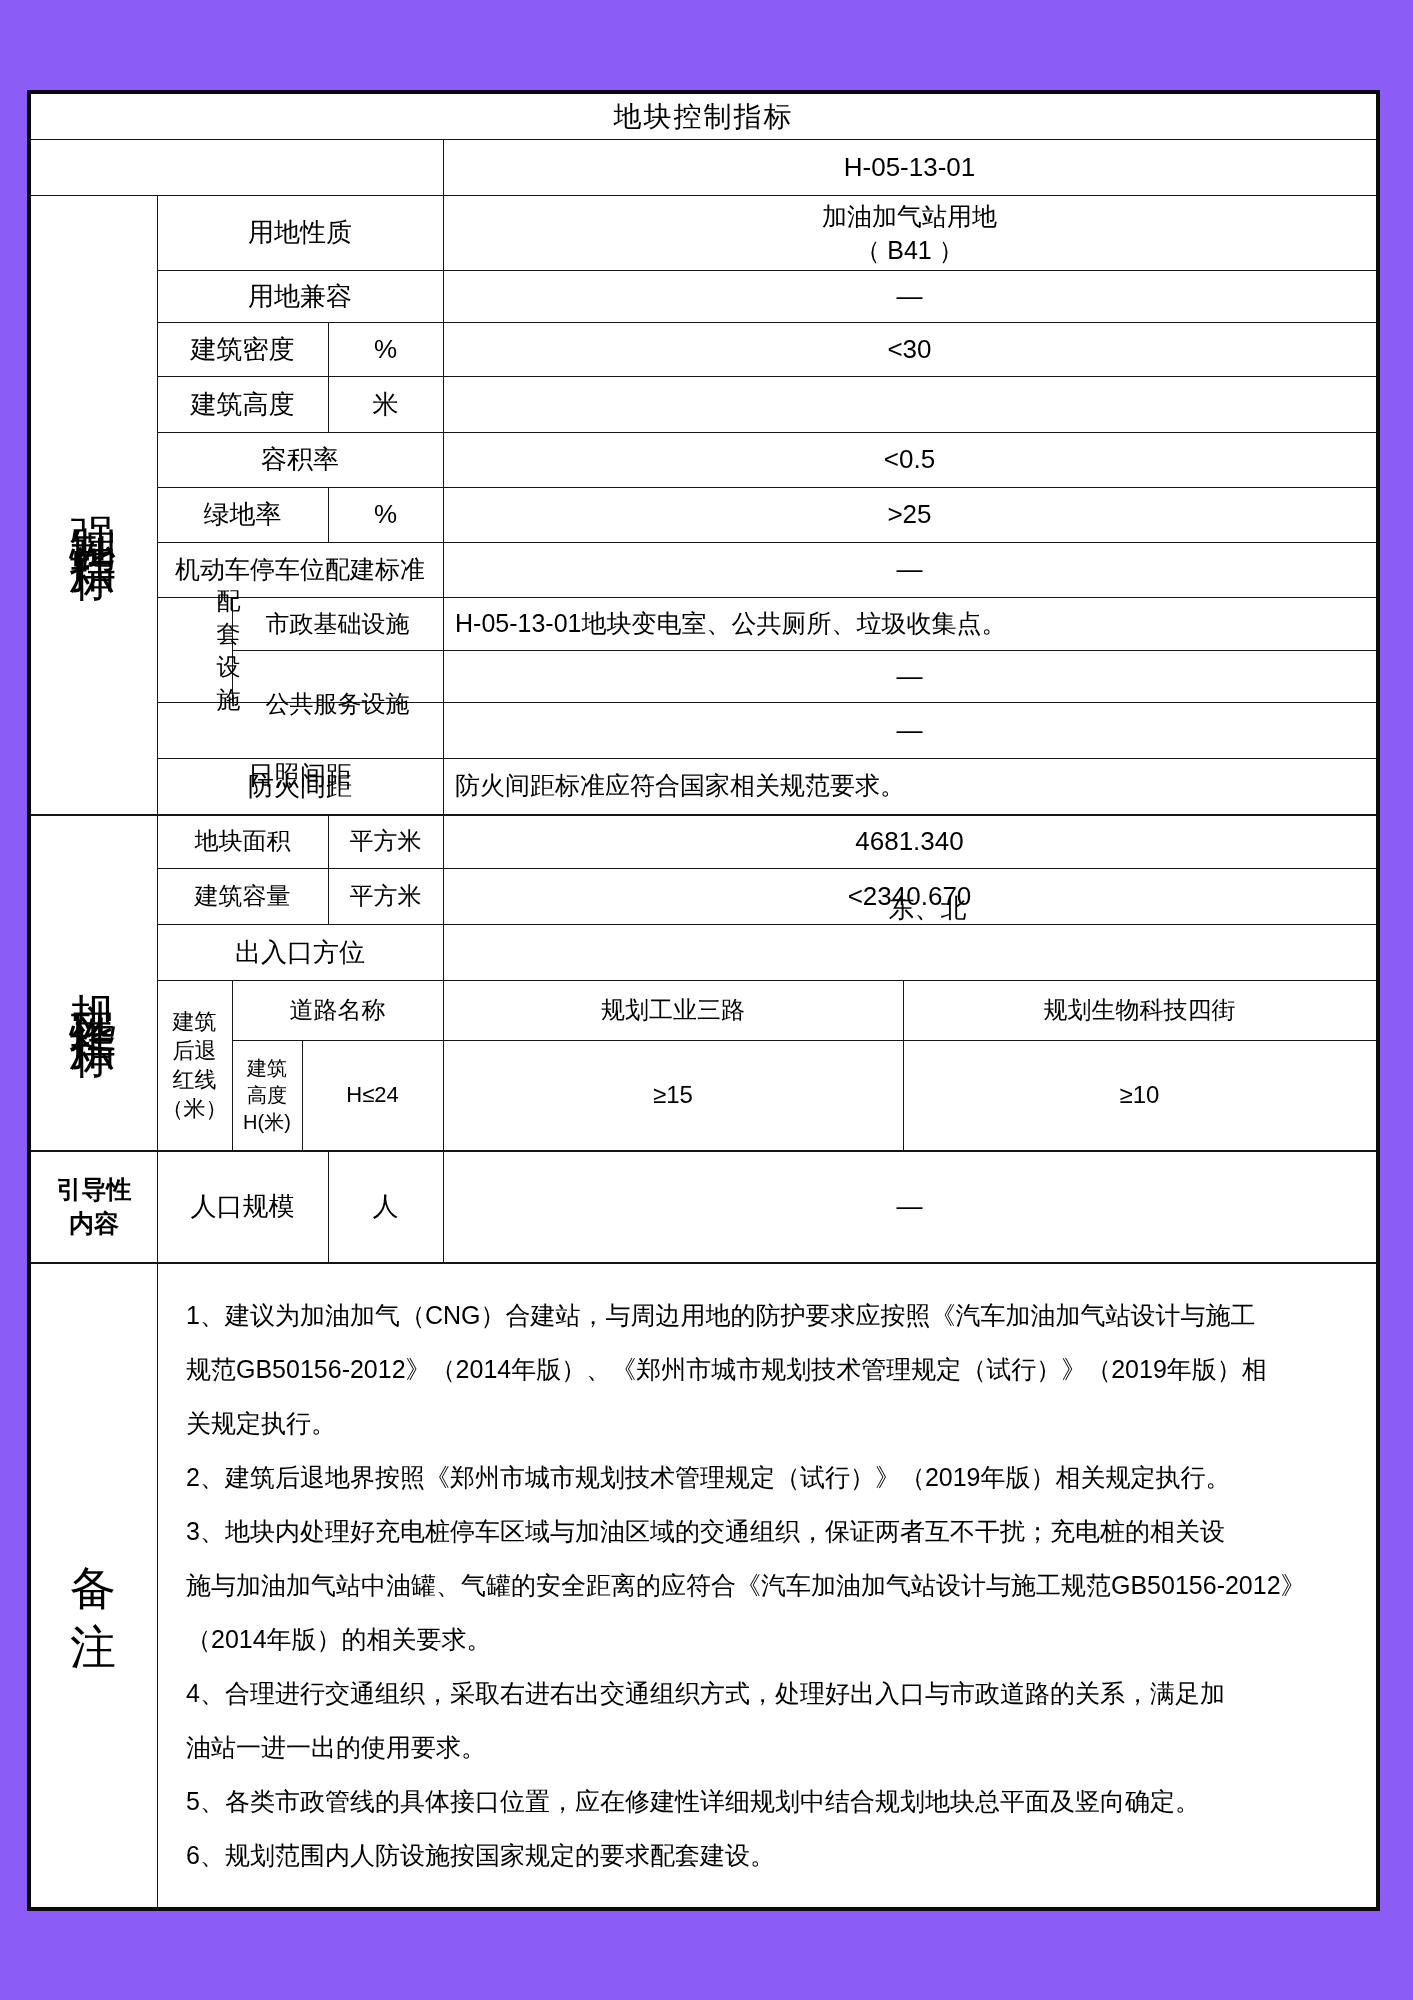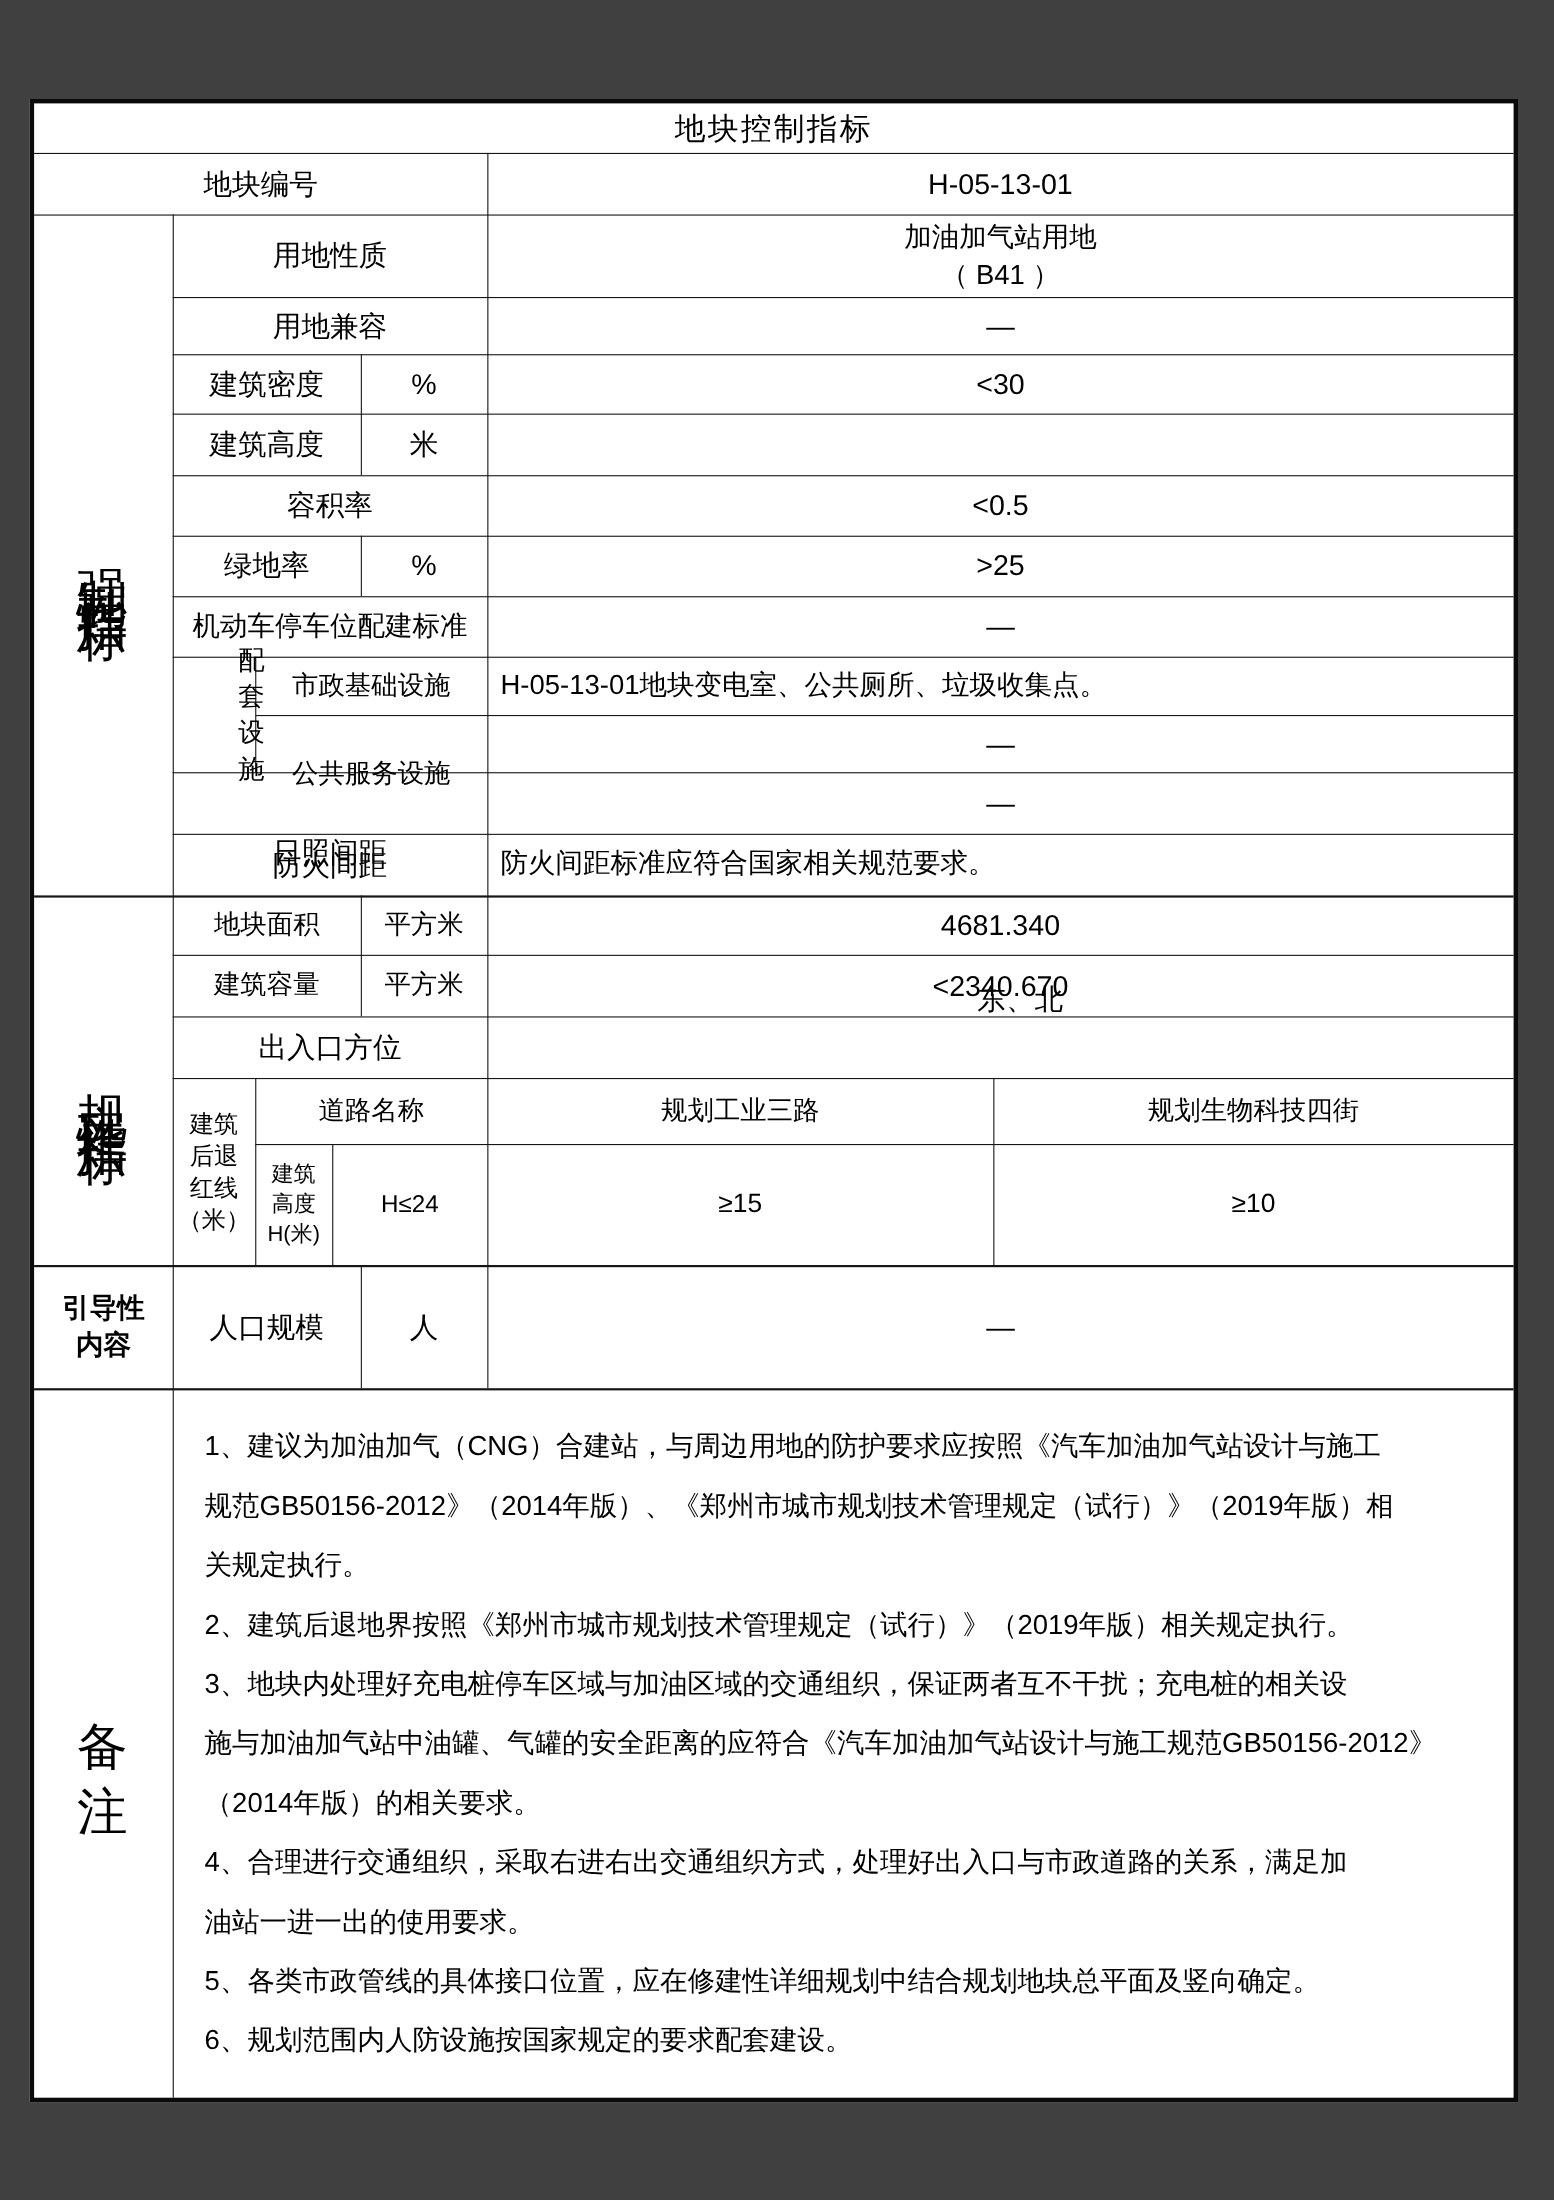--- a/index.html
+++ b/index.html
@@ -1,16 +1,16 @@
 <!DOCTYPE html>
 <html><head>
 <meta charset="utf-8">
 <style>
   html,body{margin:0;padding:0;background:#ffffff;}
-  .canvas{position:relative;width:1413px;height:2000px;background:#404040;overflow:hidden;
+  .canvas{position:relative;width:1413px;height:2000px;background:#8b5cf6;overflow:hidden;
           font-family:"Liberation Sans","DejaVu Sans",sans-serif;color:#000;}
   .tbl{position:absolute;left:27px;top:90px;width:1353px;height:1821px;
        box-sizing:border-box;border:4px solid #0a0a0a;background:#fff;}
   .hl{position:absolute;height:1px;background:#161616;}
   .hl.thick{height:2px;}
   .vl{position:absolute;width:1px;background:#161616;}
   .c{position:absolute;display:flex;align-items:center;justify-content:center;
      font-size:26px;line-height:1.25;text-align:center;box-sizing:border-box;white-space:nowrap;}
   .c.left{justify-content:flex-start;text-align:left;padding-left:12px;}
   .c.small{font-size:23px;}
@@ -58,21 +58,20 @@
     <div class="vl" style="left:201px;top:886px;height:170px;"></div>
     <div class="vl" style="left:271px;top:946px;height:110px;"></div>
     <div class="vl" style="left:297px;top:228px;height:110px;"></div>
     <div class="vl" style="left:297px;top:393px;height:55px;"></div>
     <div class="vl" style="left:297px;top:720px;height:110px;"></div>
     <div class="vl" style="left:297px;top:1056px;height:112px;"></div>
     <div class="vl" style="left:412px;top:45px;height:1123px;"></div>
     <div class="vl" style="left:872px;top:886px;height:170px;"></div>
 
     <div class="c title" style="left:0;top:0;width:1345px;height:45px;">地块控制指标</div>
-    <div class="c" style="left:0;top:45px;width:412px;height:56px;">地块编号</div>
     <div class="c" style="left:412px;top:45px;width:933px;height:56px;">H-05-13-01</div>
 
     <div class="vcat" style="left:0;top:101px;width:126px;height:619px;">
       <div class="vtxt">强制性指标</div>
     </div>
 
     <div class="c" style="left:126px;top:101px;width:286px;height:75px;">用地性质</div>
     <div class="stack twoLine" style="left:412px;top:101px;width:933px;height:75px;font-size:25px;">
       <span>加油加气站用地</span>
       <span>（ B41 ）</span>

